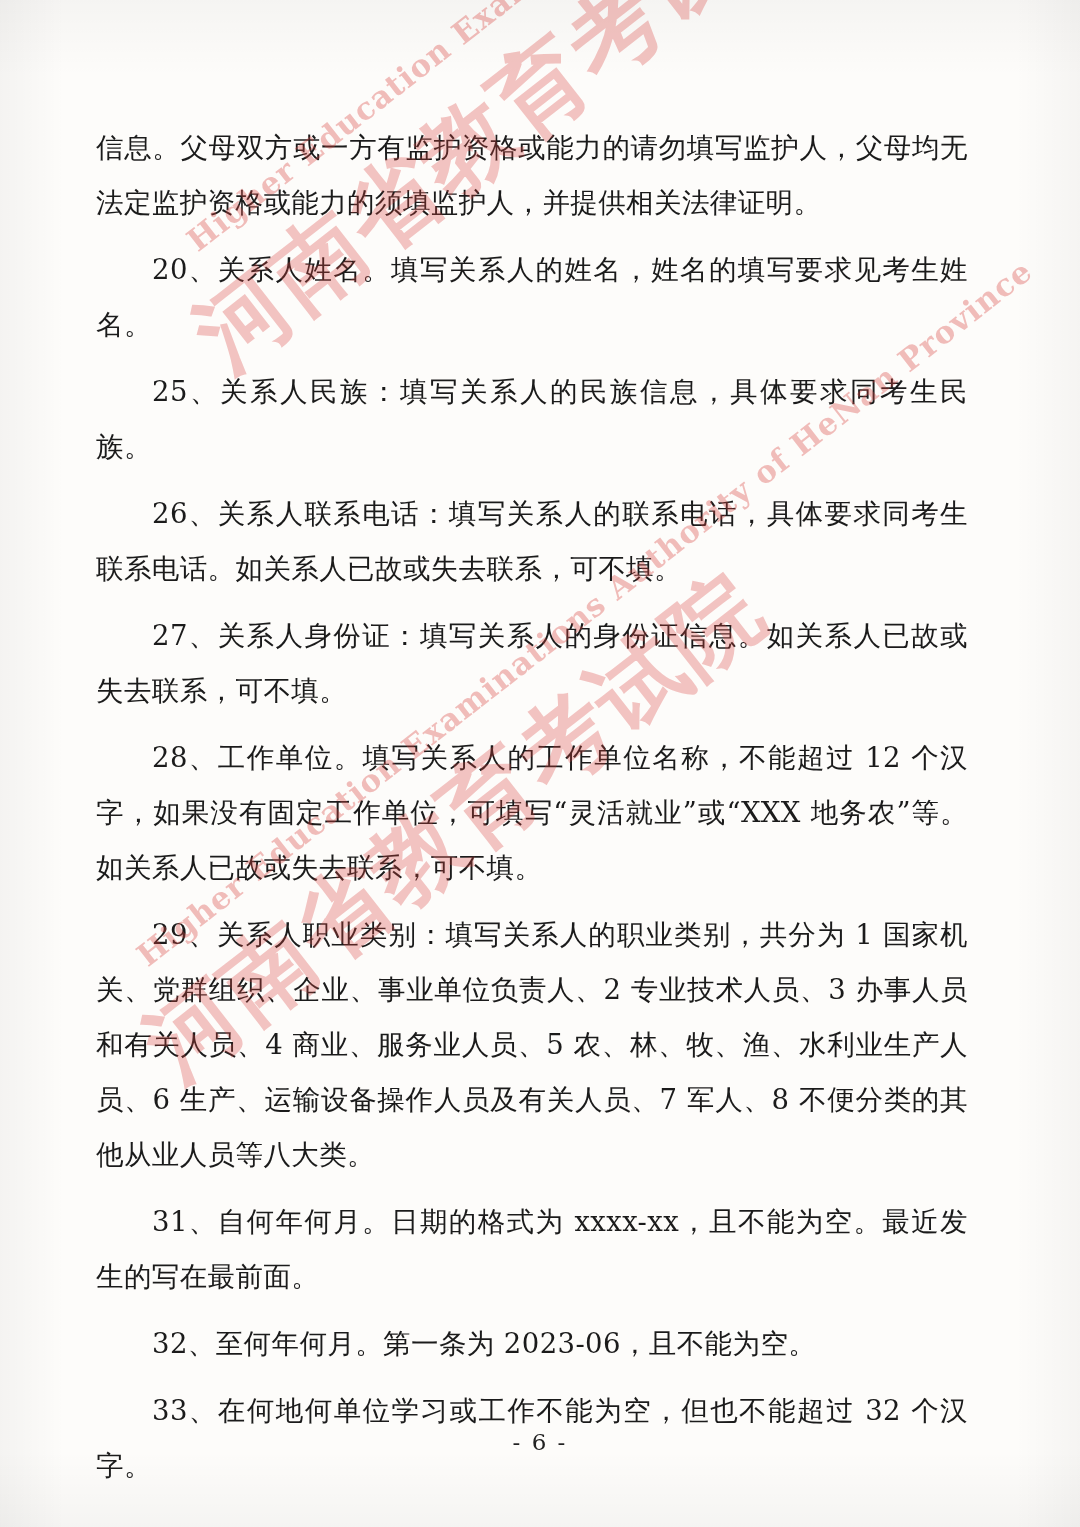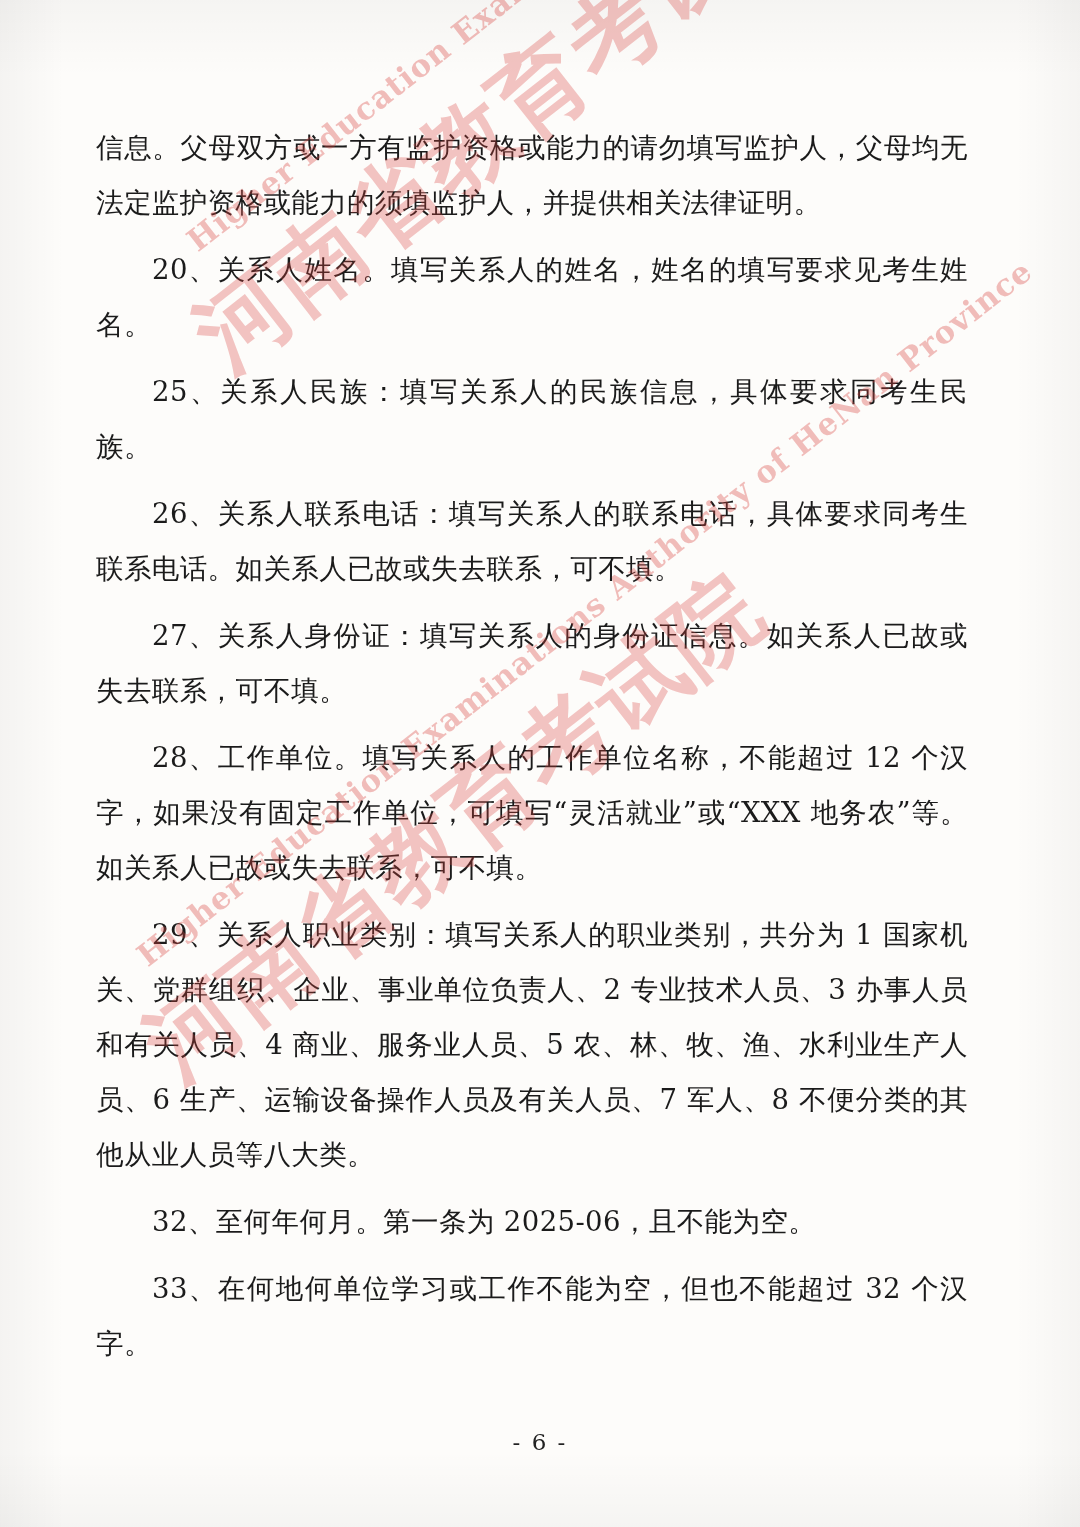--- a/index.html
+++ b/index.html
@@ -123,20 +123,21 @@
   </div>
 
   <div class="content">
     <p class="para">信息。父母双方或一方有监护资格或能力的请勿填写监护人，父母均无法定监护资格或能力的须填监护人，并提供相关法律证明。</p>
     <p class="para indent">20、关系人姓名。填写关系人的姓名，姓名的填写要求见考生姓名。</p>
     <p class="para indent">25、关系人民族：填写关系人的民族信息，具体要求同考生民族。</p>
     <p class="para indent">26、关系人联系电话：填写关系人的联系电话，具体要求同考生联系电话。如关系人已故或失去联系，可不填。</p>
     <p class="para indent">27、关系人身份证：填写关系人的身份证信息。如关系人已故或失去联系，可不填。</p>
     <p class="para indent">28、工作单位。填写关系人的工作单位名称，不能超过 12 个汉字，如果没有固定工作单位，可填写“灵活就业”或“XXX 地务农”等。如关系人已故或失去联系，可不填。</p>
     <p class="para indent">29、关系人职业类别：填写关系人的职业类别，共分为 1 国家机关、党群组织、企业、事业单位负责人、2 专业技术人员、3 办事人员和有关人员、4 商业、服务业人员、5 农、林、牧、渔、水利业生产人员、6 生产、运输设备操作人员及有关人员、7 军人、8 不便分类的其他从业人员等八大类。</p>
-    <p class="para indent">32、至何年何月。第一条为 2025-06，且不能为空。</p>
+    <p class="para indent">31、自何年何月。日期的格式为 xxxx-xx，且不能为空。最近发生的写在最前面。</p>
+    <p class="para indent">32、至何年何月。第一条为 2023-06，且不能为空。</p>
     <p class="para indent">33、在何地何单位学习或工作不能为空，但也不能超过 32 个汉字。</p>
 
   </div>
 
   <div class="footer">- 6 -</div>
 
 </div>
 
 </body></html>

